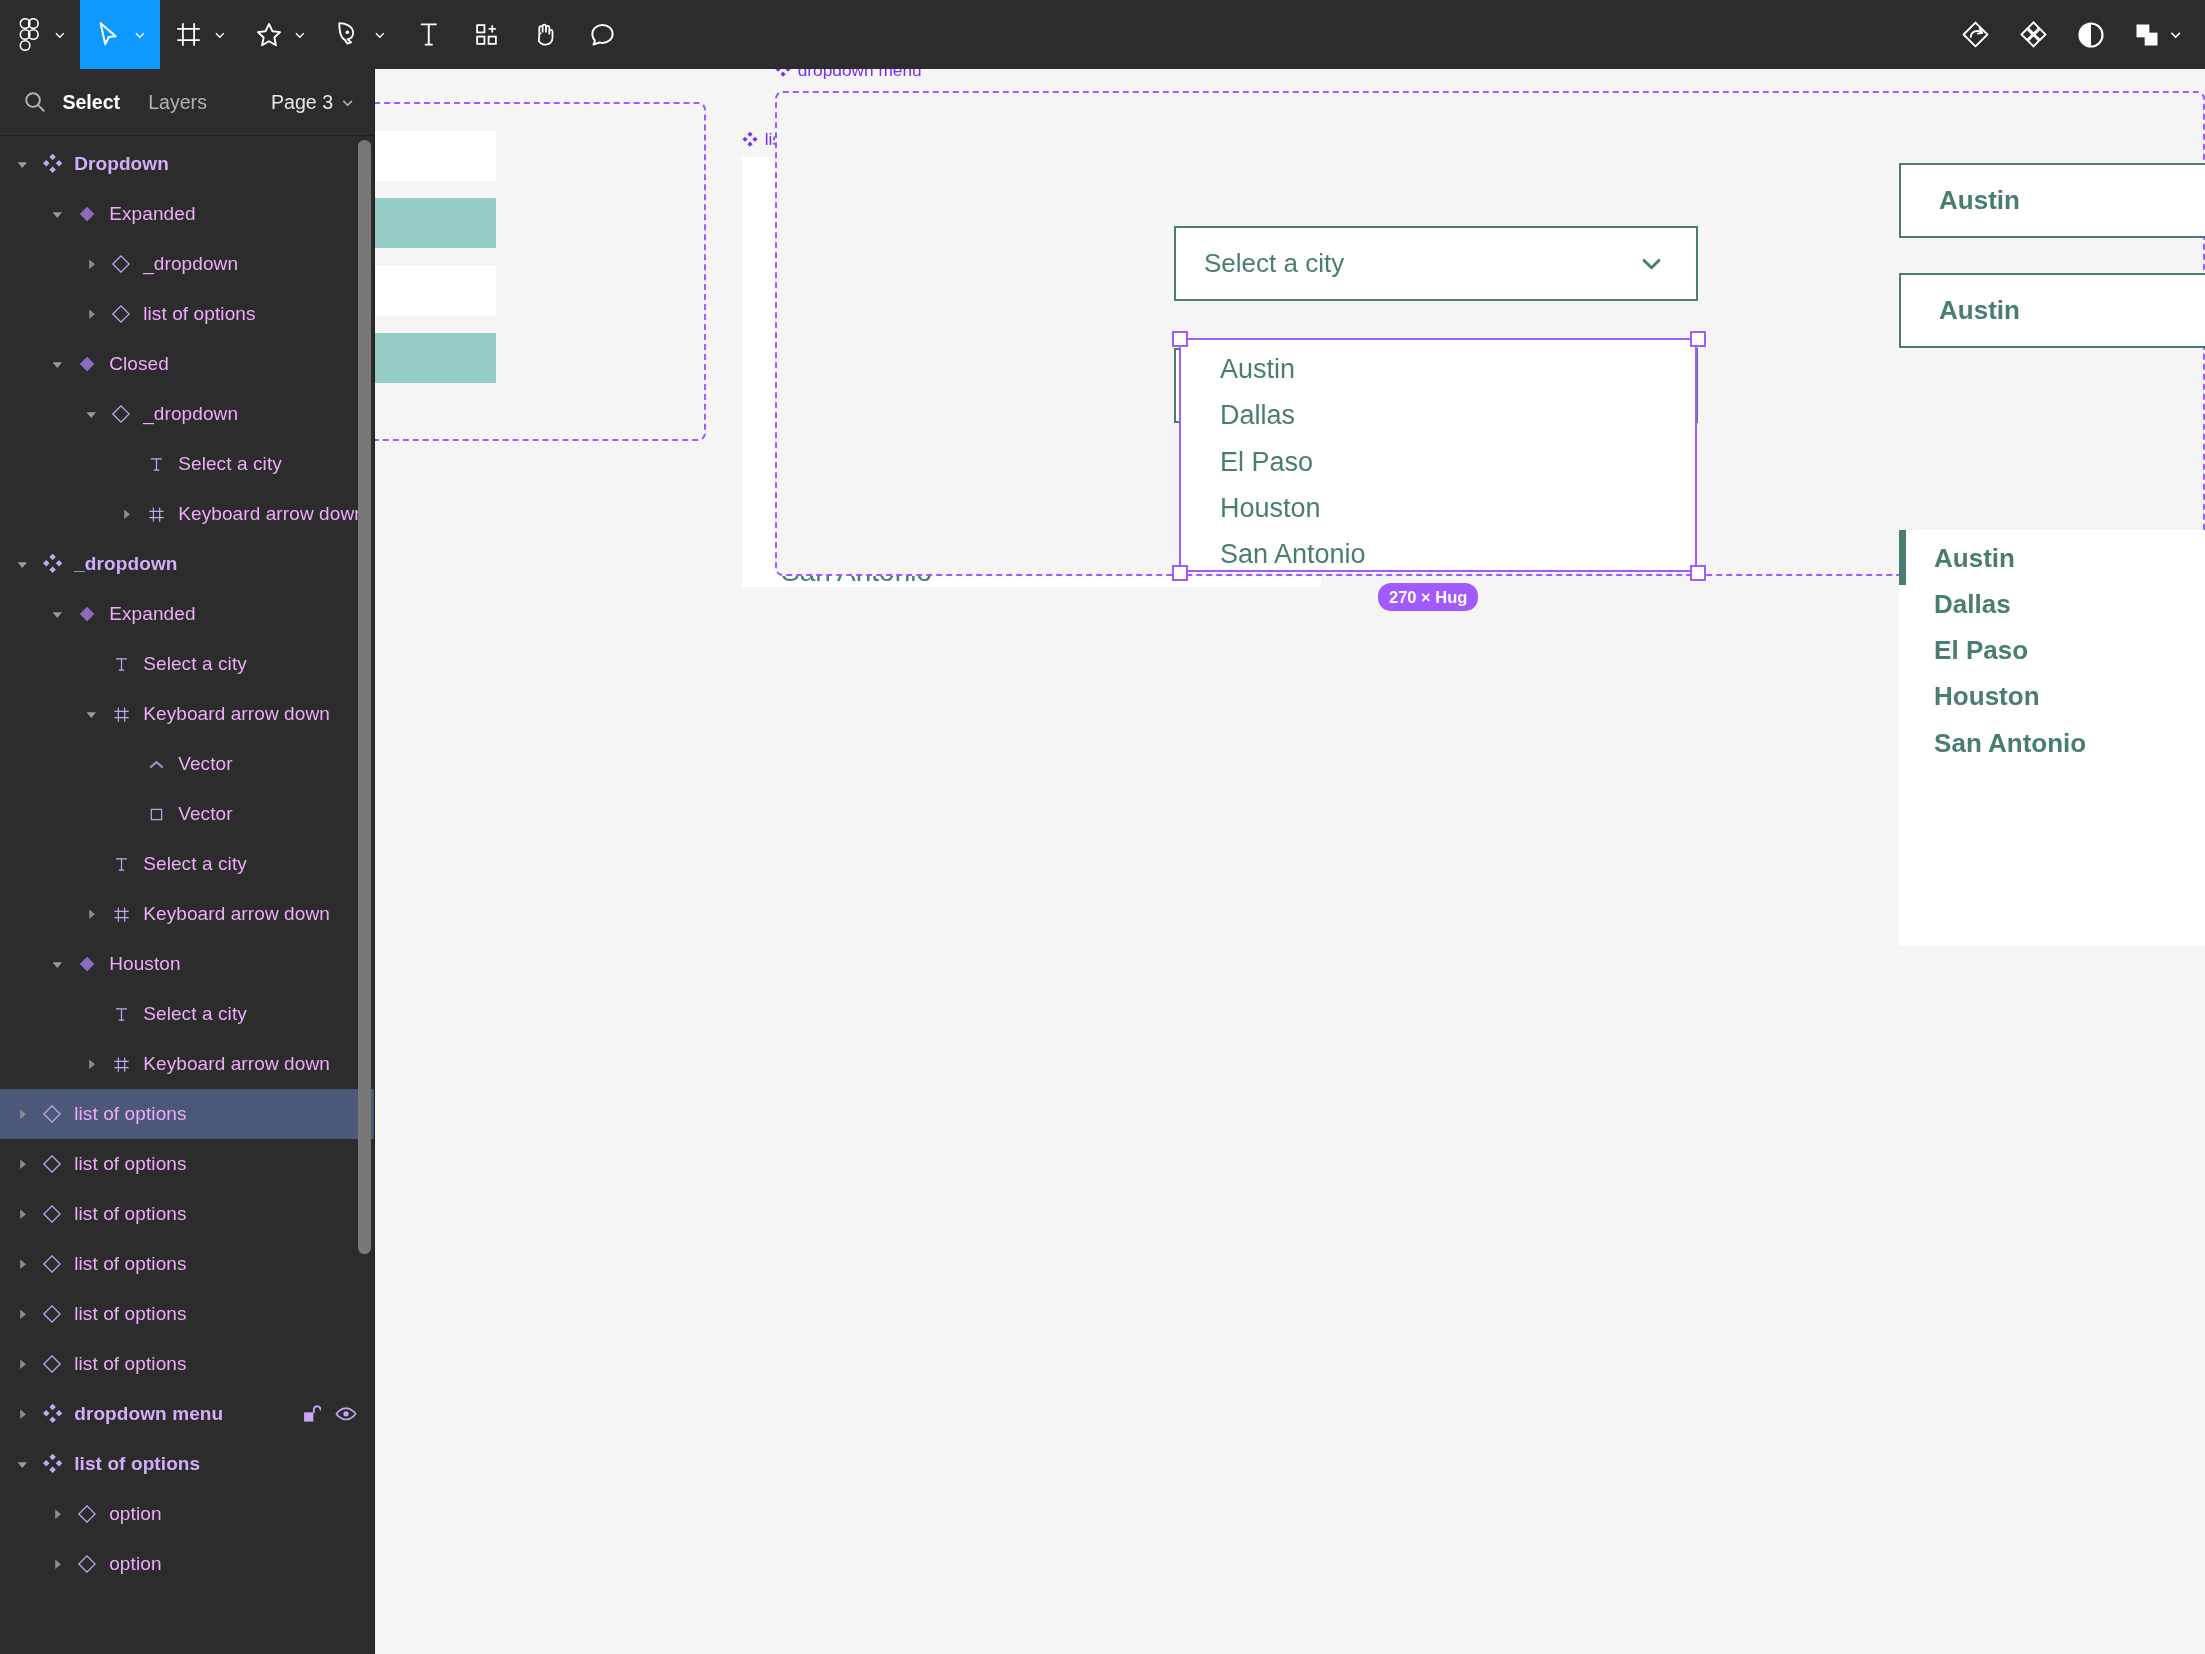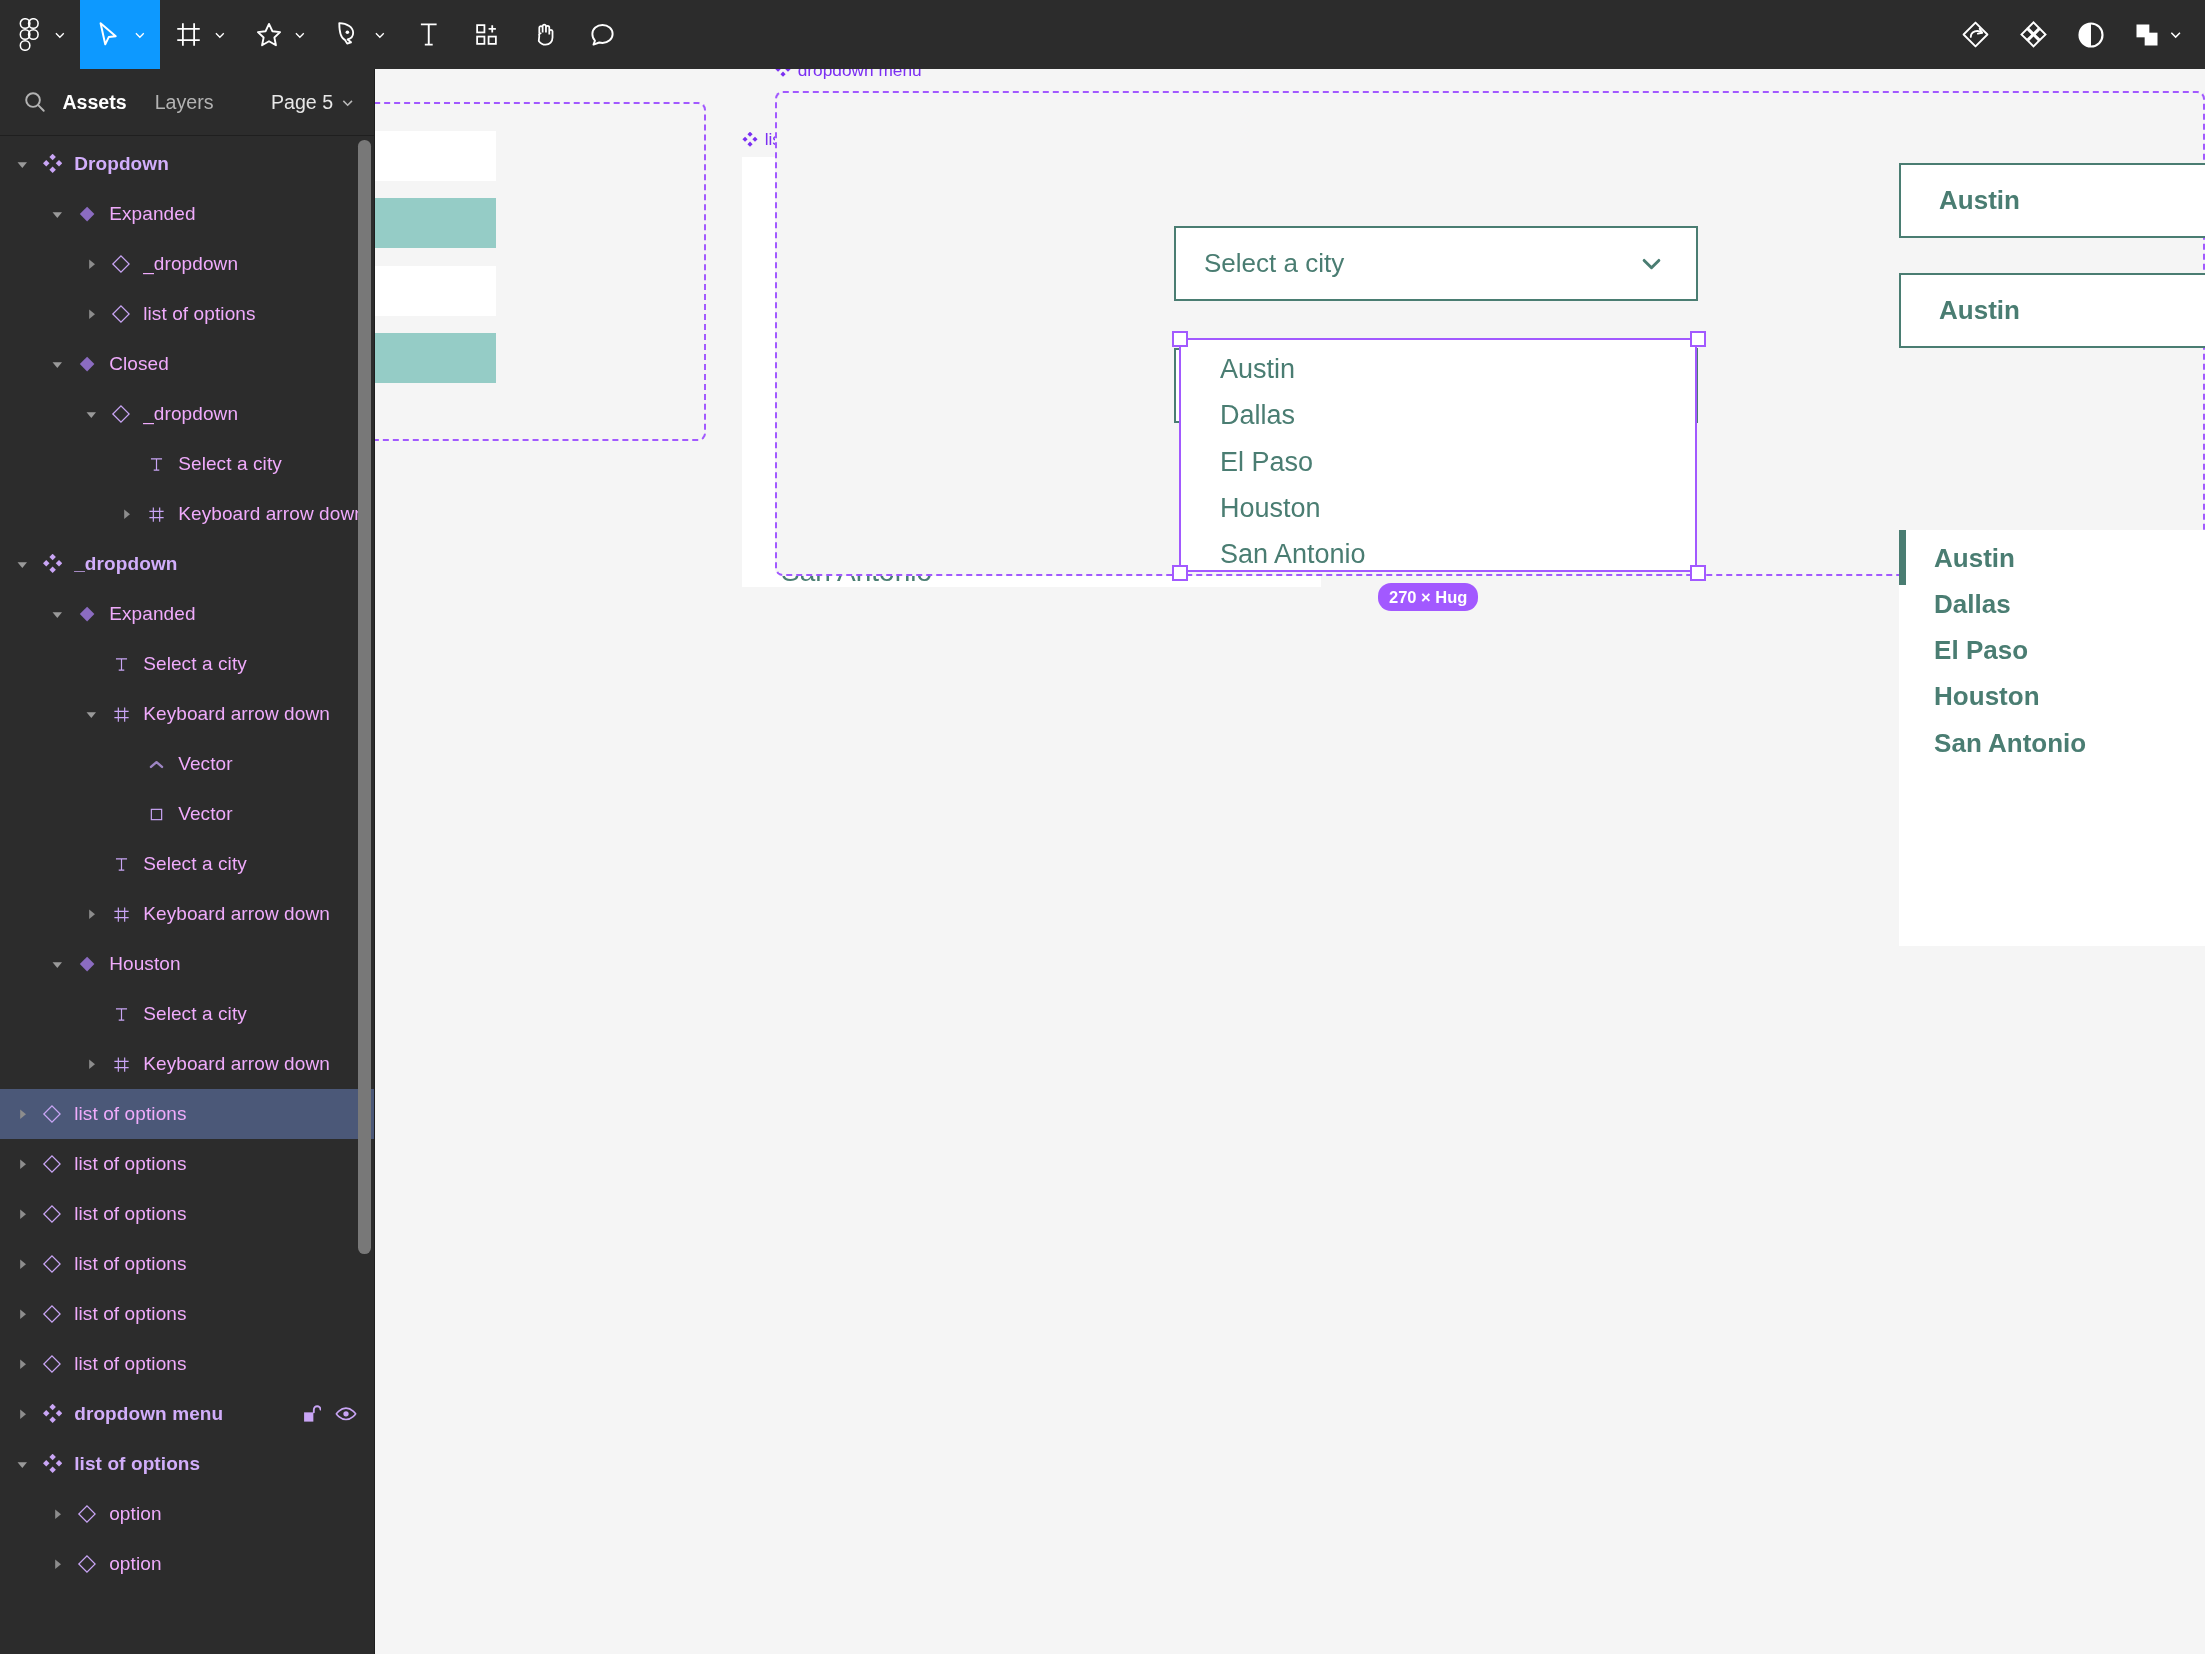--- a/index.html
+++ b/index.html
@@ -364,24 +364,24 @@
 
 <div id="left-panel">
 
   <div id="panel-header">
     <span id="search-icon">
       <svg width="23.5" height="23.5" viewBox="0 0 22 22" fill="none" stroke="#b3b3b3" stroke-width="1.8">
         <circle cx="9.4" cy="9.4" r="6.4"></circle>
           <path d="M14.2 14.2L19.4 19.4" stroke-linecap="round"></path>
       </svg>
     </span>
-    <span class="panel-tab sel">Assets</span>
+    <span class="panel-tab sel">Select</span>
     <span class="panel-tab">Layers</span>
     <span id="page-selector">
-      <span class="pg-label">Page 5</span>
+      <span class="pg-label">Page 3</span>
       <span class="caret">
         <svg width="17.3" height="17.3" viewBox="0 0 20 20" fill="none" stroke="#b9b9b9" stroke-width="1.8">
             <path d="M5 8l5 5 5-5"></path>
           </svg>
       </span>
     </span>
   </div>
 
   <div id="layer-tree">
       <div class="layer-row" style="padding-left: 11px;">

